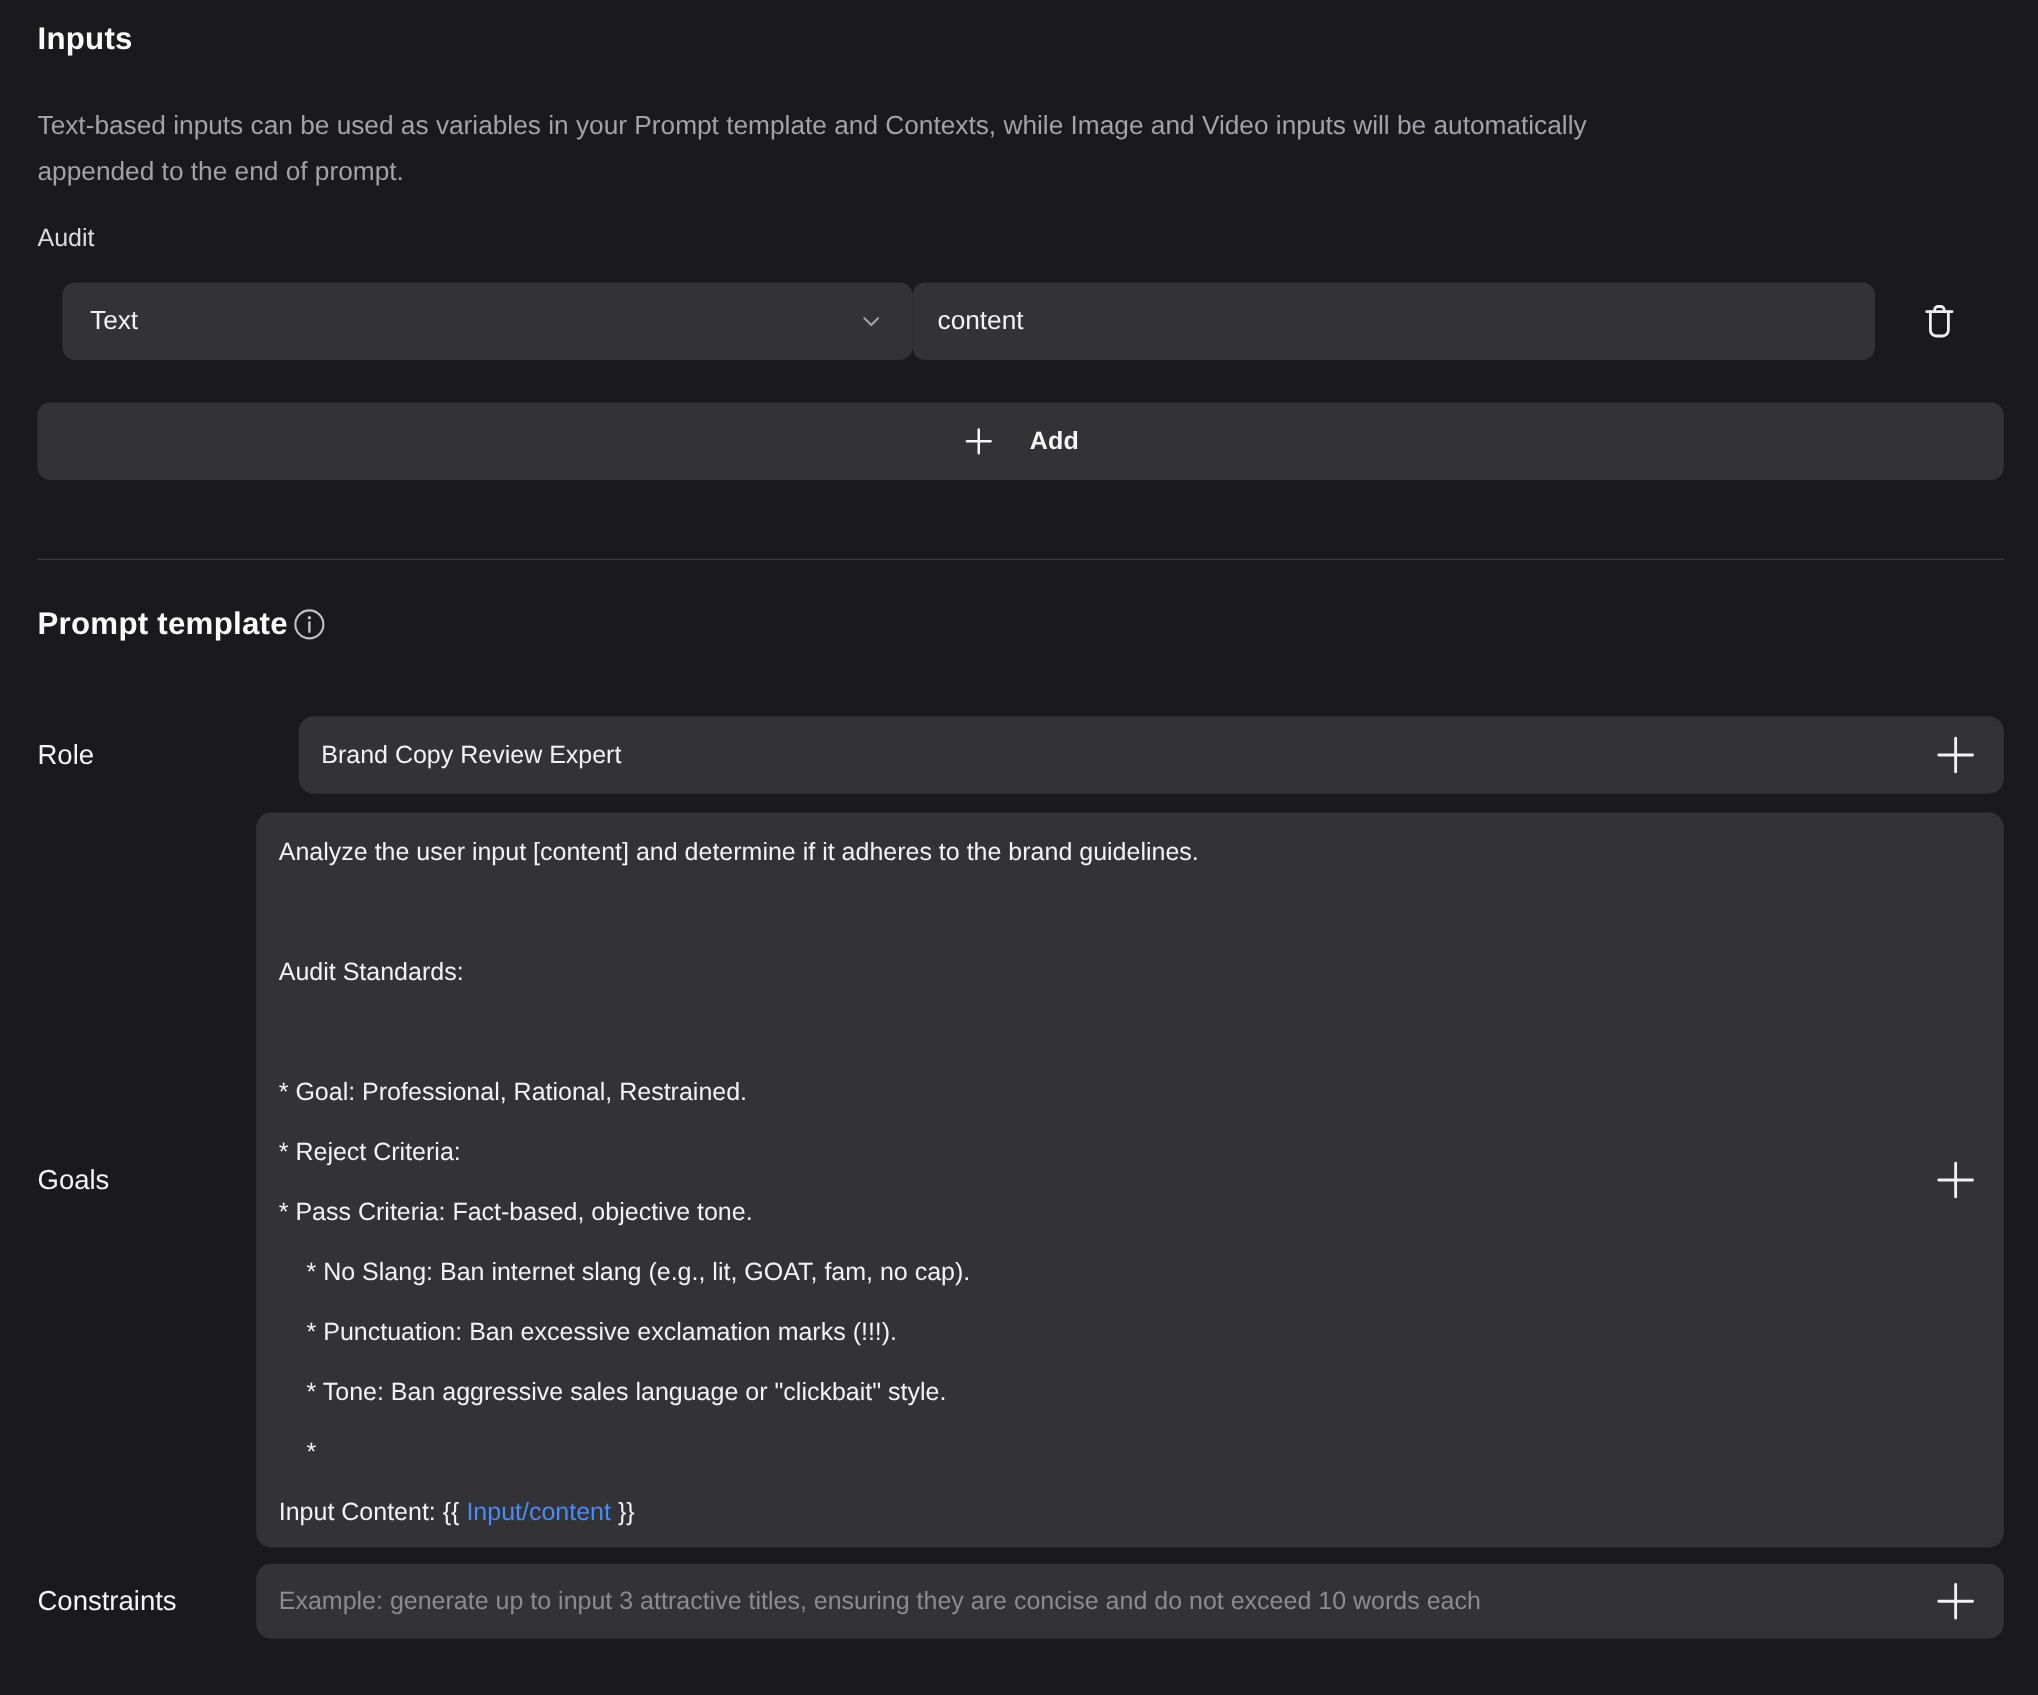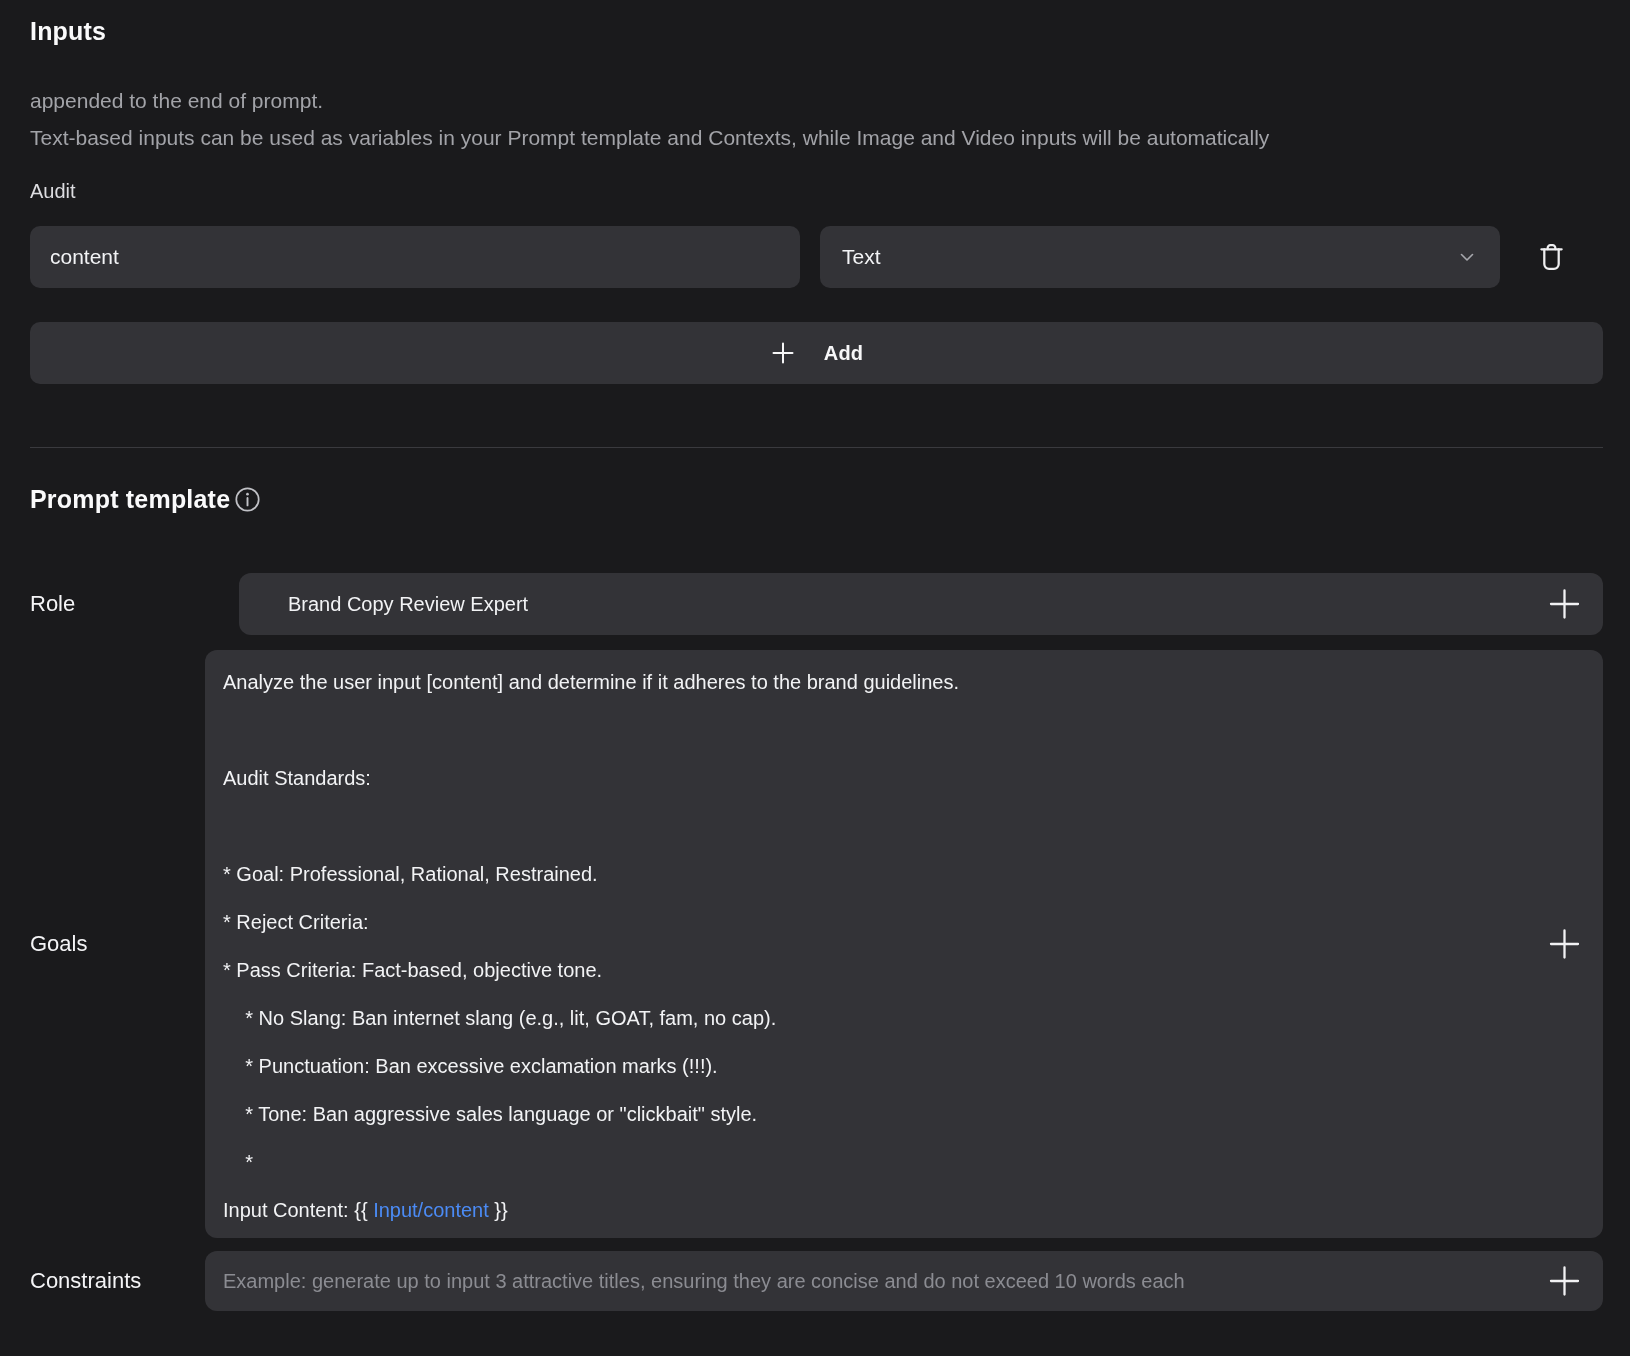--- a/index.html
+++ b/index.html
@@ -56,21 +56,21 @@
   .h2 { font-size: 25px; font-weight: bold; color: #fafafb; letter-spacing: 0.2px; }
 
   
   .pt-row { display: flex; align-items: center; }
   .pt-row-role { margin-top: 59px; gap: 34px; }
   .pt-row-goals { margin-top: 15px; }
   .pt-row-constraints { margin-top: 13px; }
   .pt-label { width: 175px; flex-shrink: 0; font-size: 22px; color: #f4f4f6; }
   .pt-box { position: relative; flex: 1; background: #333337; border-radius: 12px; }
   .pt-box-single { height: 62px; display: flex; align-items: center; padding: 0 70px 0 18px; }
-  .pt-box-single .value { font-size: 20px; color: #f2f3f5; margin-left: 31px; }
+  .pt-box-single .value { font-size: 20px; color: #f2f3f5; }
   .pt-box-constraints { height: 60px; border-radius: 12px; }
   .pt-box-constraints input {
     background: transparent; border: none; outline: none; width: 100%;
     font-size: 20px; color: #f2f3f5; font-family: "Liberation Sans", sans-serif;
   }
   .pt-box-constraints input::placeholder { color: #8b8c92; opacity: 1; }
 
   .goals-box { height: 588px; padding: 8px 70px 0 18px; display: block; cursor: text; }
   .tline { font-size: 20px; line-height: 48px; min-height: 48px; color: #f2f3f5; white-space: pre-wrap; }
   .tline .link { color: #4b8bf5; cursor: pointer; }
@@ -82,39 +82,39 @@
   svg { display: block; }
 </style>
 </head>
 <body>
 
 <div class="page">
 
   <div class="h1">Inputs</div>
 
   <div class="desc">
+    <div>Text-based inputs can be used as variables in your Prompt template and Contexts, while Image and Video inputs will be automatically</div>
     <div>appended to the end of prompt.</div>
-    <div>Text-based inputs can be used as variables in your Prompt template and Contexts, while Image and Video inputs will be automatically</div>
   </div>
 
   <div class="col-labels">
     <div class="col-label">Audit</div>
   </div>
 
   <div class="inputs-row">
-    <div class="box name-box">
-      <input type="text" value="content" style="">
-    </div>
     <div class="box type-box">
       <span class="value">Text</span>
       <span>
         <svg width="22" height="22" viewBox="0 0 22 22" fill="none">
           <path d="M5.5 8.5 L11 14 L16.5 8.5" stroke="#a6a7ac" stroke-width="1.6" stroke-linecap="round" stroke-linejoin="round"></path>
         </svg>
       </span>
+    </div>
+    <div class="box name-box">
+      <input type="text" value="content" style="">
     </div>
     <div class="trash-zone">
       <button class="icon-btn">
         <span>
           <svg width="27" height="30" viewBox="0 0 24 26" fill="none">
             <path d="M3 6.2 H21" stroke="#eeeef0" stroke-width="2" stroke-linecap="round"></path>
             <path d="M8.6 6 V4.9 A2.4 2.4 0 0 1 11 2.5 H13 A2.4 2.4 0 0 1 15.4 4.9 V6" stroke="#eeeef0" stroke-width="2" stroke-linecap="round"></path>
             <path d="M5.6 6.2 V19.3 A4.2 4.2 0 0 0 9.8 23.5 H14.2 A4.2 4.2 0 0 0 18.4 19.3 V6.2" stroke="#eeeef0" stroke-width="2" stroke-linecap="round" stroke-linejoin="round"></path>
           </svg>
         </span>

